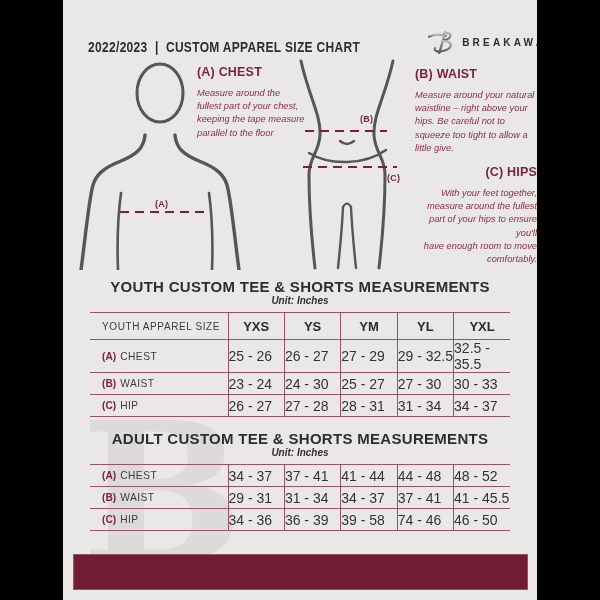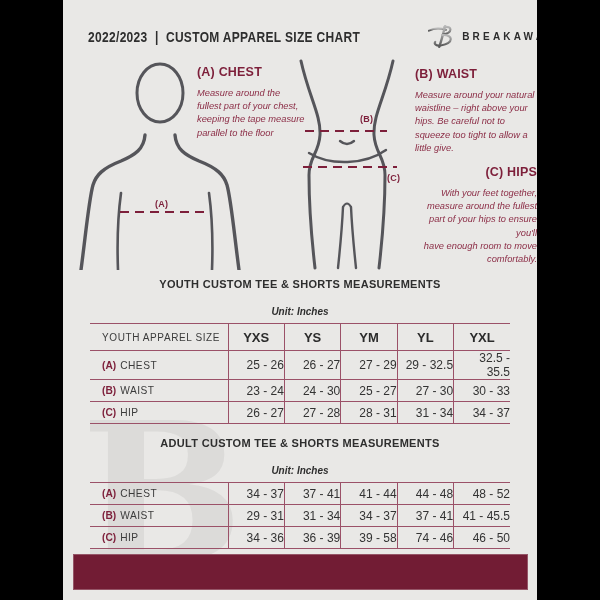--- a/index.html
+++ b/index.html
@@ -8,21 +8,21 @@
     font-family:"Liberation Sans","DejaVu Sans",sans-serif;
     -webkit-font-smoothing:antialiased;
   }
   .page{
     position:absolute;left:63px;top:0;width:474px;height:600px;
     background:#e9e8e6;overflow:hidden;
   }
   
   .hdr{
     position:relative;z-index:2;
-    display:flex;justify-content:space-between;align-items:center;
+    display:flex;justify-content:space-between;align-items:flex-end;
     padding:17px 26px 0 25px;height:38px;
   }
   .hdr-title{
     font-weight:bold;font-size:15px;color:#2e2e2e;letter-spacing:.4px;
     white-space:pre;transform:scaleX(.8);transform-origin:left center;
   }
   .brand{display:flex;align-items:center;gap:7px;}
   .brand svg{display:block;}
   .brand-name{font-weight:bold;font-size:10px;letter-spacing:3.2px;color:#2c2c2c;}
   
@@ -39,40 +39,40 @@
   }
   .instr p{
     margin:8px 0 0 0;font-size:9.3px;line-height:1.42;font-style:italic;
     color:#8c2e47;white-space:pre-line;
   }
   .instr-a{left:134px;top:8px;width:108px;}
   .instr-b{left:352px;top:10px;width:122px;}
   .instr-c{left:352px;top:108px;width:122px;text-align:right;}
   
   .tables{position:relative;z-index:1;margin-top:8px;text-align:center;}
-  .tbl-title{font-size:11px;font-weight:bold;color:#2e2e2e;letter-spacing:.3px;}
-  .tbl-unit{font-size:10px;font-weight:bold;font-style:italic;color:#2e2e2e;margin-top:16px;}
+  .tbl-title{font-size:15px;font-weight:bold;color:#2e2e2e;letter-spacing:.3px;}
+  .tbl-unit{font-size:10px;font-weight:bold;font-style:italic;color:#2e2e2e;margin-top:0;}
   table.size{
     width:420px;margin:6px auto 0 auto;border-collapse:collapse;table-layout:fixed;
   }
   table.size col.c0{width:138px;}
   table.size col.cn{width:56.4px;}
   table.size th,table.size td{
     border-top:1px solid #9b5168;border-bottom:1px solid #9b5168;
     padding:0;color:#333;
   }
   table.size th:not(:first-child),table.size td:not(:first-child){
     border-left:1px solid #9b5168;
   }
   table.size th{height:26px;font-size:13px;font-weight:bold;color:#2b2b2b;}
   table.size th.lbl{
     text-align:left;padding-left:12px;font-weight:normal;font-size:10px;
     letter-spacing:.6px;color:#3b3b3b;
   }
-  table.size td{height:21px;font-size:12px;text-align:right;}
+  table.size td{height:21px;font-size:14px;text-align:left;}
   table.size td.lbl{text-align:left;padding-left:12px;font-size:10.2px;letter-spacing:.5px;color:#3b3b3b;}
   td.lbl .key{font-weight:800;color:#7d1f3a;margin-right:4px;letter-spacing:0;}
   .adult-block{margin-top:13px;}
   
   .watermark{
     position:absolute;left:18px;top:398px;z-index:0;
     font-family:"DejaVu Serif","Liberation Serif",serif;font-weight:bold;
     font-size:192px;line-height:1;color:rgba(110,110,110,0.10);
     user-select:none;
   }

